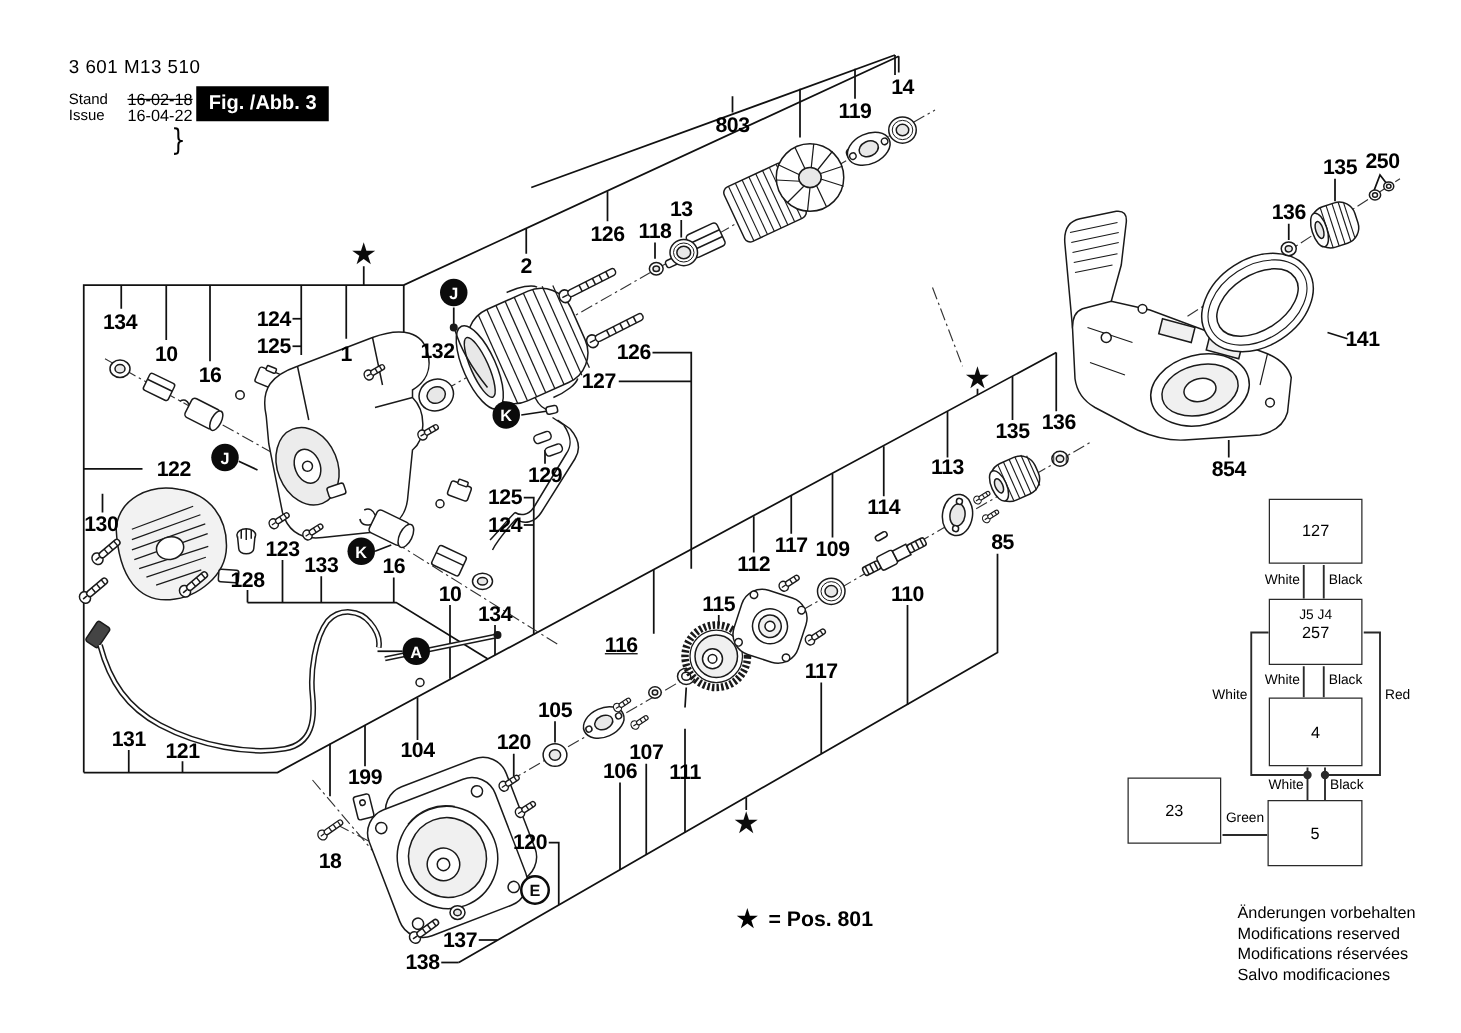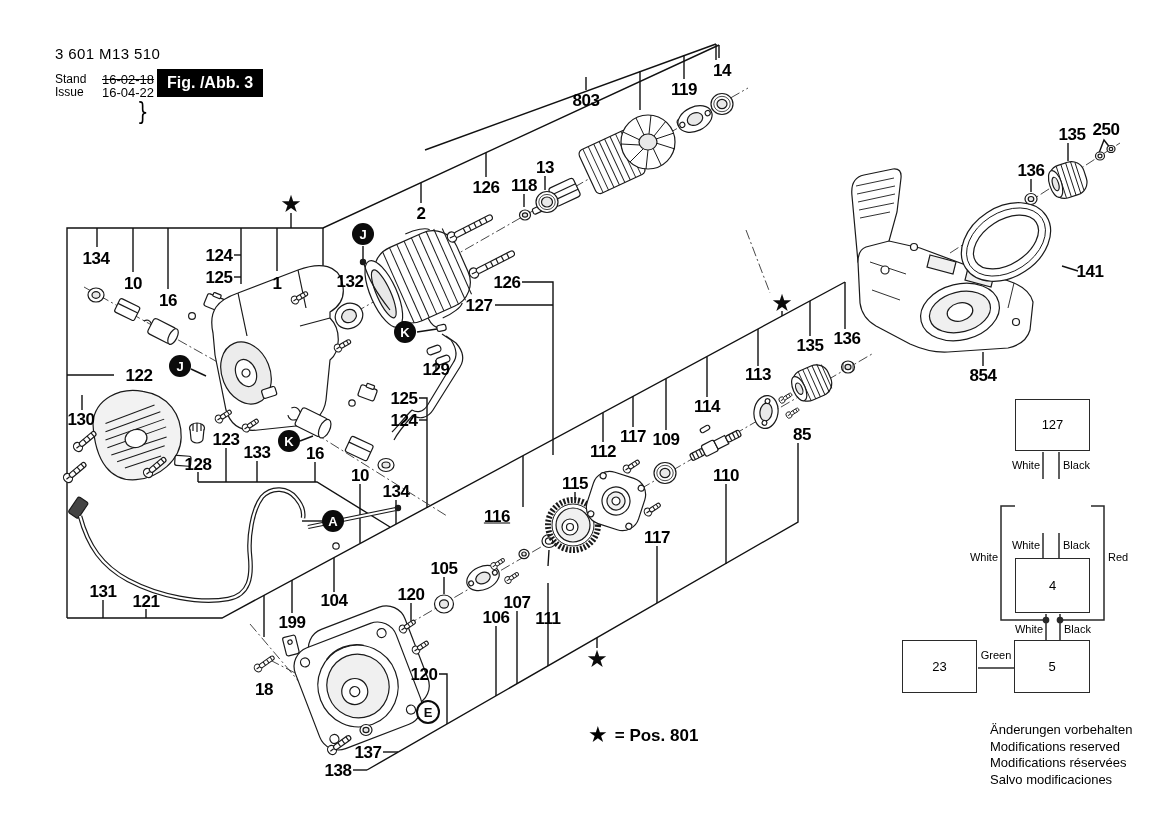--- a/index.html
+++ b/index.html
@@ -551,21 +551,21 @@
     <div class="callout" style="left: 226px; top: 439px;">123</div>
     <div class="callout" style="left: 198px; top: 464px;">128</div>
     <div class="callout" style="left: 257px; top: 452px;">133</div>
     <div class="callout" style="left: 315px; top: 453px;">16</div>
     <div class="callout" style="left: 360px; top: 475px;">10</div>
     <div class="callout" style="left: 396px; top: 491px;">134</div>
     <div class="callout" style="left: 404px; top: 398px;">125</div>
     <div class="callout" style="left: 404px; top: 420px;">124</div>
     <div class="callout" style="left: 103px; top: 591px;">131</div>
     <div class="callout" style="left: 146px; top: 601px;">121</div>
-    <div class="callout" style="left: 436px; top: 369px;">129</div>
+    <div class="callout" style="left: 436px; top: 380px;">129</div>
     <div class="callout" style="left: 479px; top: 305px;">127</div>
     <div class="callout" style="left: 507px; top: 282px;">126</div>
     <div class="callout" style="left: 603px; top: 451px;">112</div>
     <div class="callout" style="left: 633px; top: 436px;">117</div>
     <div class="callout" style="left: 666px; top: 439px;">109</div>
     <div class="callout" style="left: 707px; top: 406px;">114</div>
     <div class="callout" style="left: 758px; top: 374px;">113</div>
     <div class="callout" style="left: 726px; top: 475px;">110</div>
     <div class="callout" style="left: 802px; top: 434px;">85</div>
     <div class="callout" style="left: 810px; top: 345px;">135</div>
@@ -594,27 +594,31 @@
     <div class="marker" style="left: 405px; top: 332px;">K</div>
     <div class="marker" style="left: 289px; top: 441px;">K</div>
     <div class="marker" style="left: 333px; top: 521px;">A</div>
     <div class="marker outline" style="left: 428px; top: 712px;">E</div>
     <div class="star" style="left: 291px; top: 204px;">★</div>
     <div class="star" style="left: 782px; top: 303px;">★</div>
     <div class="star" style="left: 597px; top: 659px;">★</div>
     <div class="wbox" style="left: 1015px; top: 399px; width: 73px; height: 50px;">
       <div class="wbox-num">127</div>
     </div>
+    <div class="wbox" style="left: 1015px; top: 479px; width: 73px; height: 51px;">
+      <div class="wbox-sub">J5  J4</div>
+      <div class="wbox-num">257</div>
+    </div>
     <div class="wbox" style="left: 1015px; top: 558px; width: 73px; height: 53px;">
       <div class="wbox-num">4</div>
     </div>
     <div class="wbox" style="left: 1014px; top: 640px; width: 74px; height: 51px;">
       <div class="wbox-num">5</div>
     </div>
-    <div class="wbox" style="left: 902px; top: 640px; width: 73px; height: 51px;">
+    <div class="wbox" style="left: 902px; top: 622px; width: 73px; height: 51px;">
       <div class="wbox-num">23</div>
     </div>
     <div class="wlabel" style="left: 1040px; top: 465px; transform: translate(-100%, -50%);">White</div>
     <div class="wlabel" style="left: 1063px; top: 465px; transform: translate(0px, -50%);">Black</div>
     <div class="wlabel" style="left: 1040px; top: 545px; transform: translate(-100%, -50%);">White</div>
     <div class="wlabel" style="left: 1063px; top: 545px; transform: translate(0px, -50%);">Black</div>
     <div class="wlabel" style="left: 1043px; top: 629px; transform: translate(-100%, -50%);">White</div>
     <div class="wlabel" style="left: 1064px; top: 629px; transform: translate(0px, -50%);">Black</div>
     <div class="wlabel" style="left: 998px; top: 557px; transform: translate(-100%, -50%);">White</div>
     <div class="wlabel" style="left: 1108px; top: 557px; transform: translate(0px, -50%);">Red</div>

